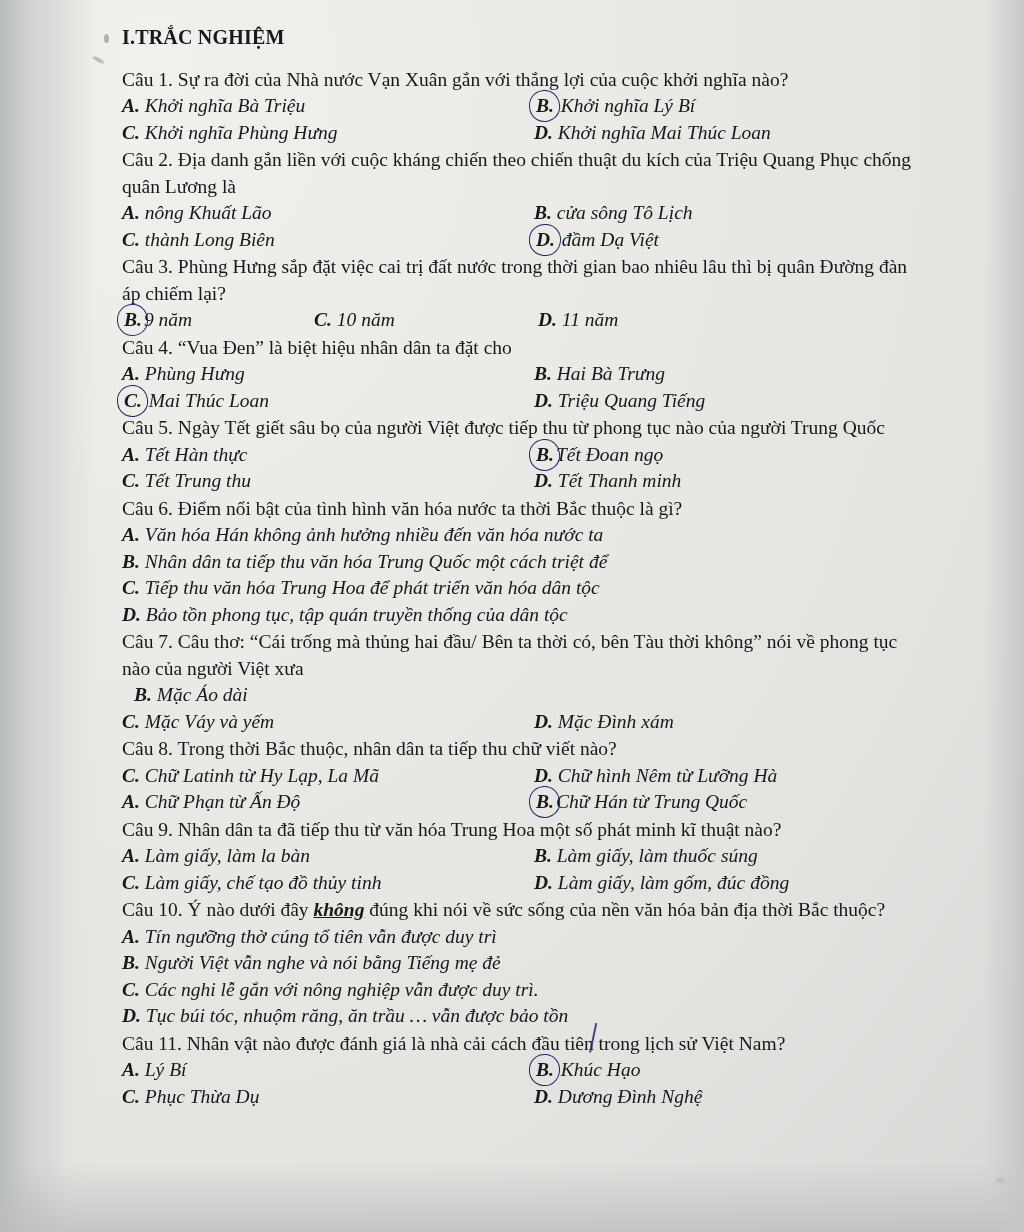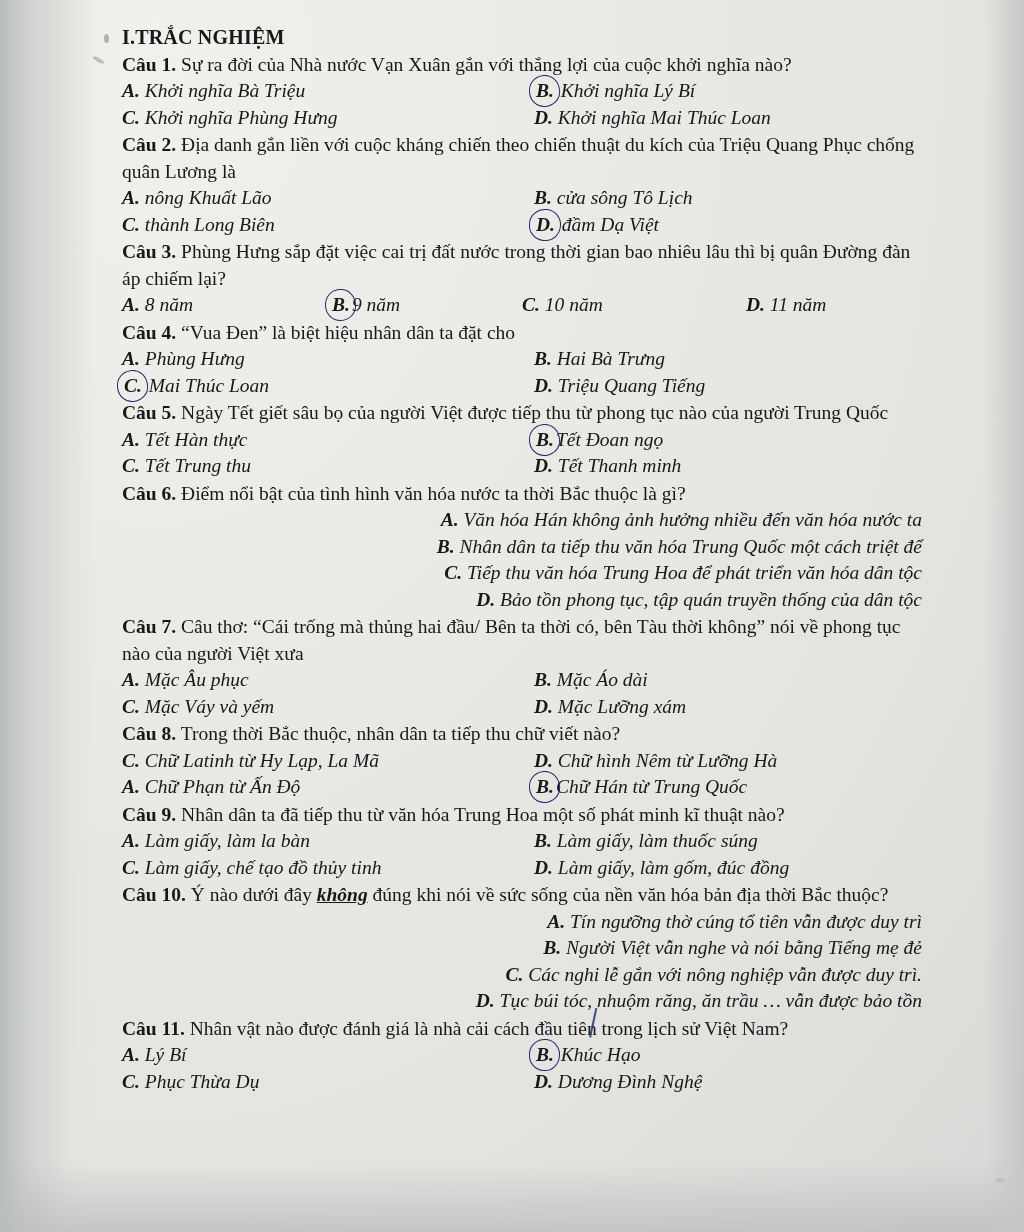--- a/index.html
+++ b/index.html
@@ -46,30 +46,30 @@
     top: 24px;
     width: 800px;
     color: #17181a;
     font-size: 19.5px;
     line-height: 26.5px;
   }
   .heading {
     font-weight: bold;
     font-size: 20px;
     letter-spacing: .2px;
-    margin-bottom: 1px;
+    margin-bottom: 16px;
   }
   .q {
     margin-top: 1px;
   }
   .q .stem {
     display: block;
   }
   .qnum {
-    font-weight: bold;
+    font-weight: normal;
     margin-top: 17px;
   }
   .opts {
     position: relative;
     display: block;
     font-style: italic;
   }
   .row {
     display: flex;
     width: 100%;
@@ -82,21 +82,20 @@
   .col-b {
     width: 50%;
     box-sizing: border-box;
     padding-left: 12px;
   }
   .opt-letter {
     font-weight: bold;
   }
   .full {
     display: block;
-    text-align: right;
   }
   .uline {
     text-decoration: underline;
     font-weight: bold;
     font-style: italic;
   }
   
   .circled {
     position: relative;
     display: inline-block;
@@ -175,21 +174,20 @@
           <div class="col-a"><span class="opt-letter">C.</span> <span>thành Long Biên</span></div>
           <div class="col-b"><span class="opt-letter circled tilt2">D.</span> <span>đầm Dạ Việt</span></div>
         </div>
       </div>
     </div>
 
     <div class="q">
       <span class="stem"><span class="qnum">Câu 3.</span> <span>Phùng Hưng sắp đặt việc cai trị đất nước trong thời gian bao nhiêu lâu thì bị quân Đường đàn áp chiếm lại?</span></span>
       <div class="opts">
         <div class="row">
-          <div style="width:26%"><span class="opt-letter">A.</span> <span>8 năm</span></div>
           <div style="width:24%"><span class="opt-letter circled tilt3">B.</span><span>9 năm</span></div>
           <div style="width:28%"><span class="opt-letter">C.</span> <span>10 năm</span></div>
           <div style="width:22%"><span class="opt-letter">D.</span> <span>11 năm</span></div>
         </div>
       </div>
     </div>
 
     <div class="q">
       <span class="stem"><span class="qnum">Câu 4.</span> <span>“Vua Đen” là biệt hiệu nhân dân ta đặt cho</span></span>
       <div class="opts">
@@ -225,26 +223,25 @@
         <div class="full"><span class="opt-letter">B.</span> <span>Nhân dân ta tiếp thu văn hóa Trung Quốc một cách triệt để</span></div>
         <div class="full"><span class="opt-letter">C.</span> <span>Tiếp thu văn hóa Trung Hoa để phát triển văn hóa dân tộc</span></div>
         <div class="full"><span class="opt-letter">D.</span> <span>Bảo tồn phong tục, tập quán truyền thống của dân tộc</span></div>
       </div>
     </div>
 
     <div class="q">
       <span class="stem"><span class="qnum">Câu 7.</span> <span>Câu thơ: “Cái trống mà thủng hai đầu/ Bên ta thời có, bên Tàu thời không” nói về phong tục nào của người Việt xưa</span></span>
       <div class="opts">
         <div class="row">
-          <div class="col-a"><span class="opt-letter">A.</span> <span>Mặc Âu phục</span></div>
           <div class="col-b"><span class="opt-letter">B.</span> <span>Mặc Áo dài</span></div>
         </div>
         <div class="row">
           <div class="col-a"><span class="opt-letter">C.</span> <span>Mặc Váy và yếm</span></div>
-          <div class="col-b"><span class="opt-letter">D.</span> <span>Mặc Lưỡng xám</span></div>
+          <div class="col-b"><span class="opt-letter">D.</span> <span>Mặc Đình xám</span></div>
         </div>
       </div>
     </div>
 
     <div class="q">
       <span class="stem"><span class="qnum">Câu 8.</span> <span>Trong thời Bắc thuộc, nhân dân ta tiếp thu chữ viết nào?</span></span>
       <div class="opts">
         <div class="row">
           <div class="col-a"><span class="opt-letter">C.</span> <span>Chữ Latinh từ Hy Lạp, La Mã</span></div>
           <div class="col-b"><span class="opt-letter">D.</span> <span>Chữ hình Nêm từ Lưỡng Hà</span></div>

